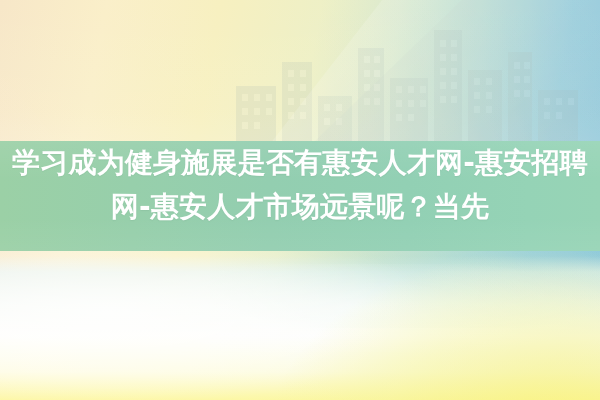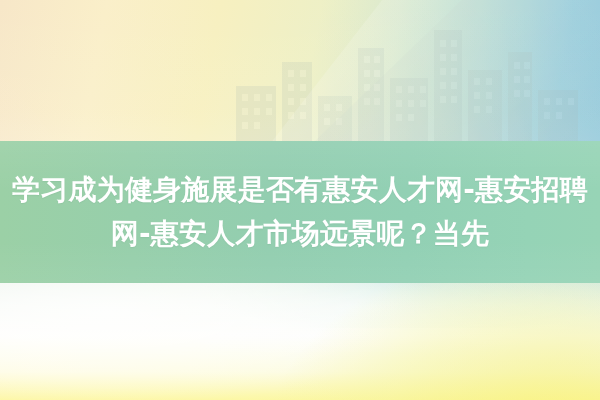--- a/index.html
+++ b/index.html
@@ -165,32 +165,31 @@
       rgba(255,255,255,0.06) 100%
     );
   }
 
   
   .title-band {
     position: absolute;
     left: 0;
     right: 0;
     top: 141px;
-    height: 142px;
+    height: 110px;
     background: linear-gradient(
       90deg,
       #9bd0a6 0%,
       #97cfab 22%,
       #93ceb0 45%,
       #92d0b4 68%,
       #95d3b6 88%,
       #97d4b6 100%
     );
     display: flex;
-    align-items: center;
     justify-content: center;
   }
 
   .title-band::before {
     content: "";
     position: absolute;
     inset: 0;
     background: linear-gradient(
       180deg,
       rgba(255,255,255,0.07) 0%,

